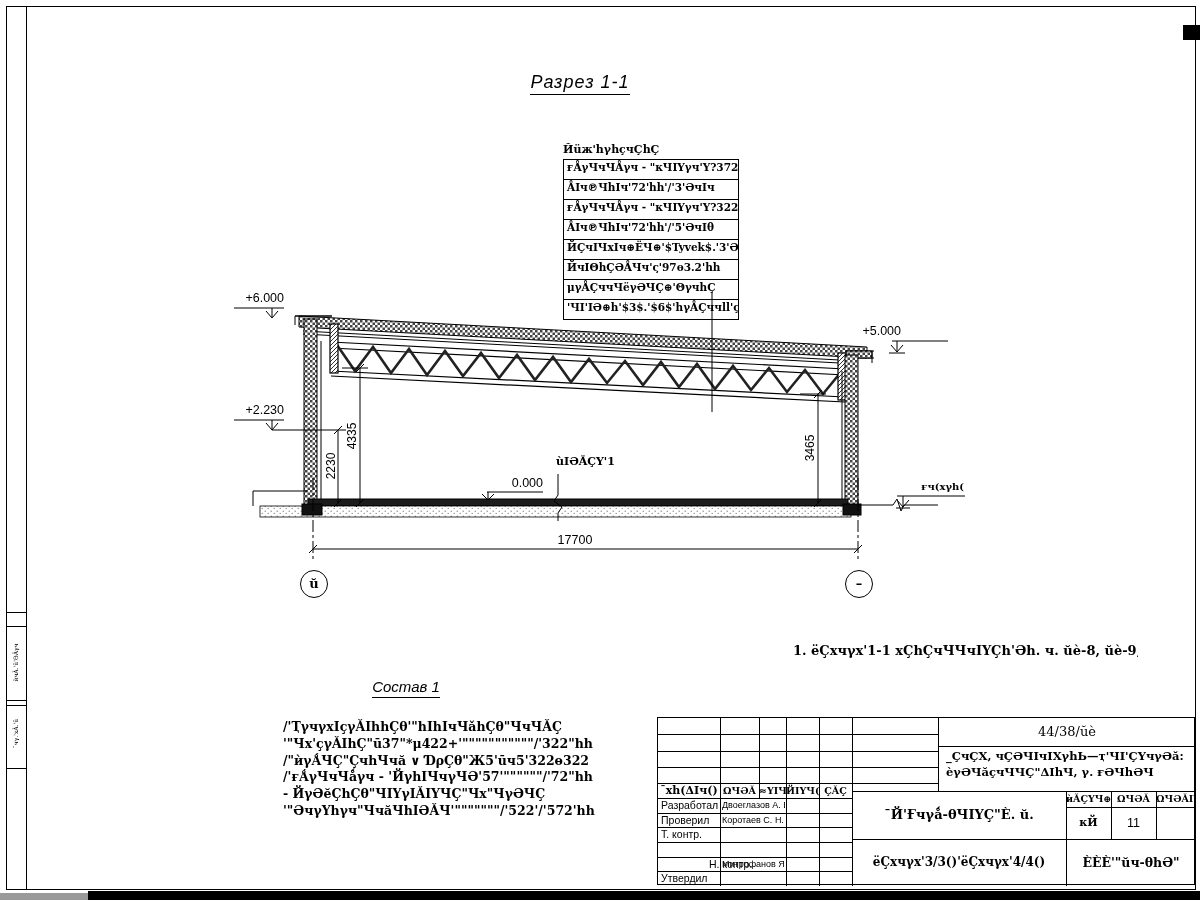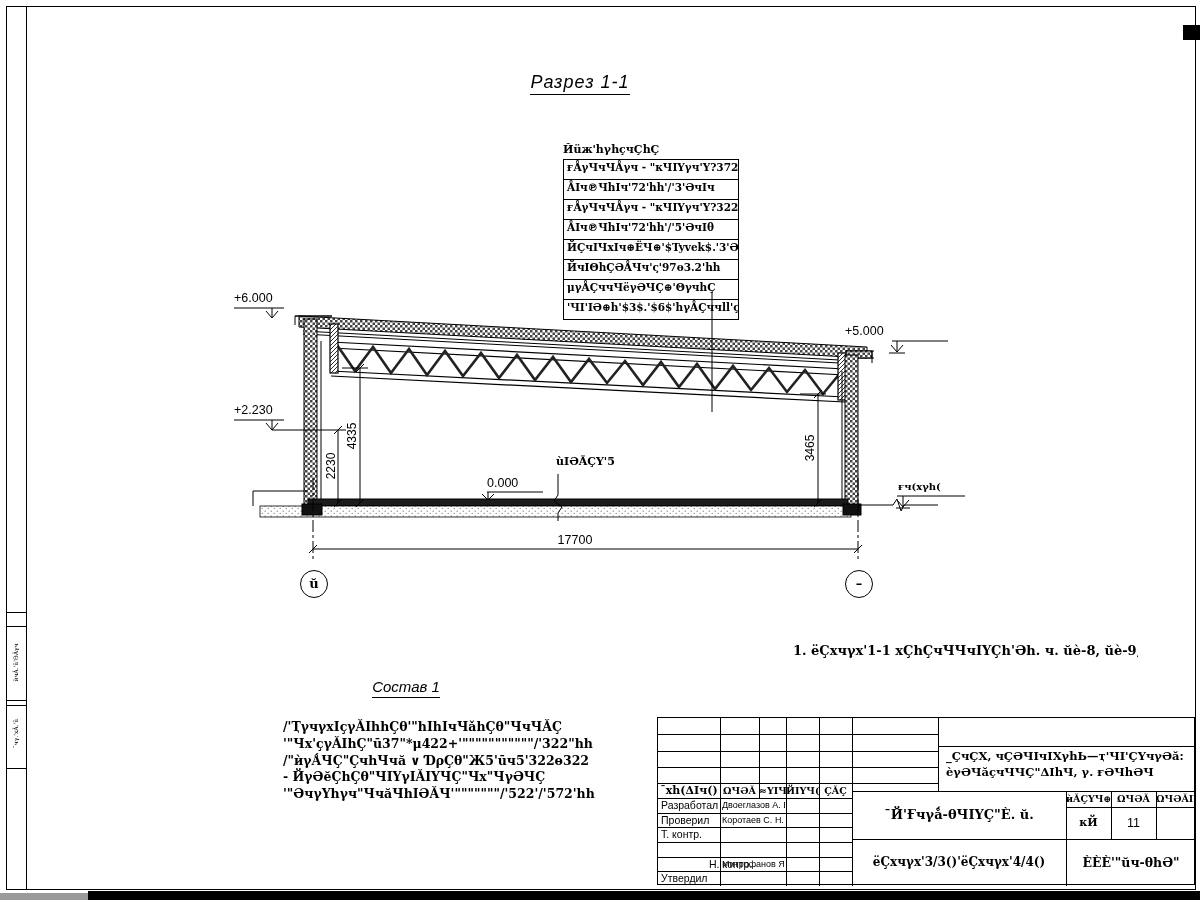--- a/index.html
+++ b/index.html
@@ -5,21 +5,21 @@
   html,body{margin:0;padding:0;width:1200px;height:900px;background:#fff;overflow:hidden;
     font-family:"Liberation Sans",sans-serif;color:#000;}
   .abs{position:absolute;}
   .ser{font-family:"DejaVu Serif","DejaVu Sans",serif;}
   .ctr{text-align:center;}
   .nw{white-space:nowrap;overflow:hidden;}
   .hl{position:absolute;height:0;border-top:1px solid #000;}
   .vl{position:absolute;width:0;border-left:1px solid #000;}
   .dim-v{position:absolute;width:60px;height:14px;text-align:center;font-size:12px;
     transform:rotate(-90deg);}
-  .elev{position:absolute;font-size:12.5px;text-align:left;}
+  .elev{position:absolute;font-size:12.5px;text-align:right;}
   .bubble{position:absolute;width:26px;height:26px;border:1.3px solid #000;border-radius:50%;
     text-align:center;line-height:25px;font-size:13px;font-weight:bold;}
   .callout-row{height:18px;border:1px solid #000;margin-top:-1px;padding:1px 2px 0 3px;
     font-size:10.5px;font-weight:700;white-space:nowrap;overflow:hidden;
     font-family:"DejaVu Serif","DejaVu Sans",serif;}
   .sost-line{font-size:12.5px;font-weight:700;line-height:16.8px;white-space:nowrap;
     font-family:"DejaVu Serif","DejaVu Sans",serif;}
   .tb{position:absolute;white-space:nowrap;overflow:hidden;}
   .strip-rot{position:absolute;width:70px;height:9px;font-size:6px;text-align:center;
     transform:rotate(-90deg);font-family:"DejaVu Serif",serif;}
@@ -166,39 +166,40 @@
   <div class="callout-row">ЙчIΘhÇƏÅЧч'ς'97ɵ3.2'hh</div>
   <div class="callout-row">μγÅÇччЧёγƏЧÇ⊕'ΘγчhÇ</div>
   <div class="callout-row">'ЧI'IƏ⊕h'$3$.'$6$'hγÅÇччll'çÇчЧЧ+</div>
 </div>
 
 <div class="elev" style="left:234px;top:291px;width:50px;">+6.000</div>
 <div class="elev" style="left:234px;top:403px;width:50px;">+2.230</div>
 <div class="elev" style="left:845px;top:324px;width:56px;">+5.000</div>
 <div class="elev" style="left:487px;top:476px;width:56px;">0.000</div>
 <div class="elev ser" style="left:898px;top:481px;width:66px;font-size:10px;font-weight:700;">ғч(хγh(</div>
-<div class="abs ser nw" style="left:556px;top:455px;width:84px;font-size:11px;font-weight:700;">ùIƏÅÇY'5</div>
+<div class="abs ser nw" style="left:556px;top:455px;width:84px;font-size:11px;font-weight:700;">ùIƏÅÇY'1</div>
 
 <div class="dim-v" style="left:301px;top:459px;">2230</div>
 <div class="dim-v" style="left:322px;top:429px;">4335</div>
 <div class="dim-v" style="left:780px;top:441px;">3465</div>
 <div class="abs ctr" style="left:545px;top:533px;width:60px;font-size:12.5px;">17700</div>
 
 <div class="bubble ser" style="left:300px;top:570px;">ŭ</div>
 <div class="bubble ser" style="left:845px;top:570px;">–</div>
 
 <div class="abs ser nw" style="left:793px;top:643px;width:345px;font-size:13px;font-weight:600;">1. ёÇхчγх'1-1 хÇhÇчЧЧчIYÇh'Əh. ч. ŭè-8, ŭè-9, ŭè-10.</div>
 
 <div class="abs ctr" style="left:366px;top:678px;width:80px;font-size:15px;font-style:italic;font-weight:500;">
   <span class="uline">Состав 1</span>
 </div>
 <div class="abs" style="left:283px;top:719px;width:345px;">
   <div class="sost-line">/'ҬγчγхIçγǍIhhÇθ'"hIhIчЧǎhÇθ"ЧчЧǍÇ</div>
   <div class="sost-line">'"Чх'çγǍIhÇ"ū37"*μ422+'"""""""""""/'322"hh</div>
   <div class="sost-line">/"ѝγǺЧÇ"ÇчhЧчă ∨ ƊρÇθ"Ж5'ūч5'322ɵ322</div>
+  <div class="sost-line">/'ғǺγЧчЧǻγч - 'ЙγhIЧчγЧƏ'57'""""""/'72"hh</div>
   <div class="sost-line">- ЙγƏĕÇhÇθ"ЧIYγIǍIYЧÇ"Чх"ЧγƏЧÇ</div>
   <div class="sost-line">'"ƏчγYhγч"ЧчăЧhIƏǍЧ'"""""""/'522'/'572'hh</div>
 </div>
 
 <div class="abs" style="left:657px;top:717px;width:538px;height:168px;border:1.5px solid #000;box-sizing:border-box;">
 
   <div class="hl" style="left:0;top:16px;width:280px;"></div>
   <div class="hl" style="left:0;top:33px;width:280px;"></div>
   <div class="hl" style="left:0;top:49px;width:280px;"></div>
   <div class="hl" style="left:0;top:65px;width:280px;"></div>
@@ -215,20 +216,21 @@
   <div class="vl" style="left:62px;top:0;height:168px;"></div>
   <div class="vl" style="left:101px;top:0;height:80px;"></div>
   <div class="vl" style="left:128px;top:0;height:168px;"></div>
   <div class="vl" style="left:161px;top:0;height:168px;"></div>
   <div class="vl" style="left:194px;top:0;height:168px;"></div>
   <div class="vl" style="left:280px;top:0;height:73px;"></div>
   <div class="vl" style="left:408px;top:73px;height:95px;"></div>
   <div class="vl" style="left:453px;top:73px;height:48px;"></div>
   <div class="vl" style="left:498px;top:73px;height:48px;"></div>
 
+  <div class="tb ser ctr" style="left:280px;top:0;width:258px;height:28px;line-height:28px;font-size:13px;">44/38/ŭè</div>
   <div class="tb ser" style="left:288px;top:31px;width:246px;height:15px;font-size:11.5px;font-weight:700;">_ÇчÇX, чÇƏЧIчIXγhЬ—ҭ'ЧI'ÇYчγƏă:</div>
   <div class="tb ser" style="left:288px;top:47px;width:246px;height:15px;font-size:11.5px;font-weight:700;">èγƏЧăçчЧЧÇ"ΔIhЧ, γ. ғƏЧhƏЧ</div>
 
   <div class="tb ser ctr" style="left:0;top:65px;width:62px;height:15px;line-height:15px;font-size:11px;font-weight:700;">¯хh(ΔIч()</div>
   <div class="tb ser ctr" style="left:62px;top:65px;width:39px;height:15px;line-height:15px;font-size:9.5px;font-weight:700;">ΩЧƏǍ</div>
   <div class="tb ser ctr" style="left:101px;top:65px;width:27px;height:15px;line-height:15px;font-size:9.5px;font-weight:700;">≈YIЧ()</div>
   <div class="tb ser ctr" style="left:128px;top:65px;width:33px;height:15px;line-height:15px;font-size:9.5px;font-weight:700;">ЙIҮЧ()</div>
   <div class="tb ser ctr" style="left:161px;top:65px;width:33px;height:15px;line-height:15px;font-size:9.5px;font-weight:700;">ÇǍÇ</div>
 
   <div class="tb" style="left:3px;top:80px;width:58px;height:15px;line-height:15px;font-size:10.5px;">Разработал</div>

